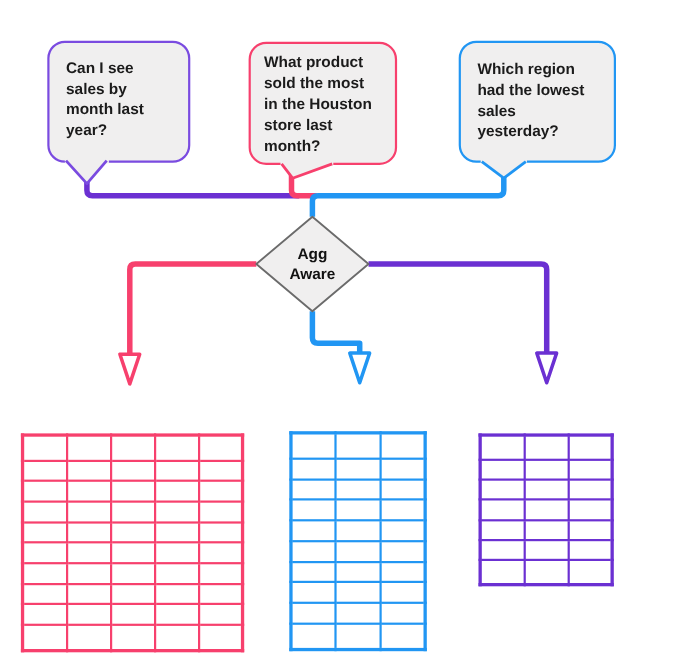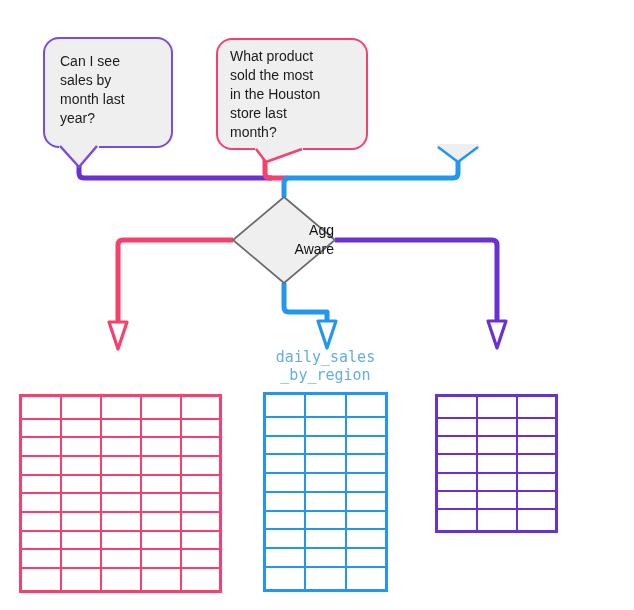--- a/index.html
+++ b/index.html
@@ -1,35 +1,35 @@
 <!DOCTYPE html>
 <html style="--purple: #6B30D2; --purple-bubble: #7A4BE0; --pink: #F7406D; --blue: #2196F3; --pink-label: #F287A8; --blue-label: #64AEE4; --purple-label: #9878DC; --shape-fill: #F0EFEF; --shape-stroke: #6B6B6B;"><head>
 <meta charset="utf-8">
 <style>
   html,body{margin:0;padding:0;background:#fff;}
   .canvas{
     position:relative;width:634px;height:610px;background:#ffffff;
-    font-family:"Liberation Sans",sans-serif;overflow:hidden;
+    font-family:"Liberation Sans",sans-serif;overflow:hidden;font-weight:bold;
   }
   
   .bubble{
     position:absolute;background:var(--shape-fill);
     border:2.5px solid #999;border-radius:16px;box-sizing:border-box;
     font-size:14px;line-height:19px;color:#1b1b1b;white-space:pre-line;
   }
   #b1{left:43px;top:37px;width:130px;height:111px;border-color:var(--purple-bubble);padding:13px 8px 0 15px;}
-  #b2{left:216px;top:38px;width:152px;height:112px;border-color:var(--pink);padding:7px 6px 0 12px;}
+  #b2{left:226px;top:38px;width:135px;height:112px;border-color:var(--pink);padding:7px 6px 0 12px;}
   #b3{left:417px;top:37px;width:143px;height:111px;border-color:var(--blue);padding:14px 6px 0 15px;}
   .tail{position:absolute;overflow:visible;}
   
   #wires{position:absolute;left:0;top:0;width:634px;height:610px;}
   #wires path,#wires polygon{fill:none;stroke-linejoin:round;}
   
   .diamond-label{
-    position:absolute;left:234px;top:221px;width:100px;text-align:right;
+    position:absolute;left:234px;top:221px;width:100px;text-align:center;
     font-size:14px;line-height:19px;color:#111;white-space:pre-line;
   }
   
   .tbl-label{
     position:absolute;font-family:"DejaVu Sans Mono","Liberation Mono",monospace;
     font-size:15px;line-height:18px;text-align:center;white-space:pre-line;
   }
   #l1{left:20px;top:361px;width:202px;color:var(--pink-label);}
   #l2{left:258px;top:348px;width:135px;color:var(--blue-label);}
   #l3{left:426px;top:348px;width:142px;color:var(--purple-label);}
@@ -68,39 +68,41 @@
 
   <div class="bubble" id="b1">Can I see
 sales by
 month last
 year?</div>
   <div class="bubble" id="b2">What product
 sold the most
 in the Houston
 store last
 month?</div>
+  <div class="bubble" id="b3">Which region
+had the lowest
+sales
+yesterday?</div>
 
   <svg class="tail" style="left:56px;top:144px" width="46" height="26" viewBox="0 0 46 26">
     <rect x="3" y="0" width="40" height="4.5" style="fill:var(--shape-fill)"></rect>
     <path d="M4,2 L23,23 L41,2" style="fill:var(--shape-fill);stroke:var(--purple-bubble)" stroke-width="2.5" stroke-linejoin="round"></path>
   </svg>
   <svg class="tail" style="left:252px;top:146px" width="54" height="20" viewBox="0 0 54 20">
     <rect x="3" y="0" width="48" height="4.5" style="fill:var(--shape-fill)"></rect>
     <path d="M4,3 L14,16 L50,3" style="fill:var(--shape-fill);stroke:var(--pink)" stroke-width="2.5" stroke-linejoin="round"></path>
   </svg>
   <svg class="tail" style="left:434px;top:143px" width="48" height="24" viewBox="0 0 48 24">
     <rect x="3" y="1" width="42" height="4.5" style="fill:var(--shape-fill)"></rect>
     <path d="M4,4 L24,19 L44,4" style="fill:var(--shape-fill);stroke:var(--blue)" stroke-width="2.5" stroke-linejoin="round"></path>
   </svg>
 
   <div class="diamond-label">Agg
 Aware</div>
 
-  <div class="tbl-label" id="l2">daily_sales
-_by_region</div>
 
   <div class="grid" id="g1">
       <table>
         <tbody>
           <tr>
             <td></td>
             <td></td>
             <td></td>
             <td></td>
             <td></td>

